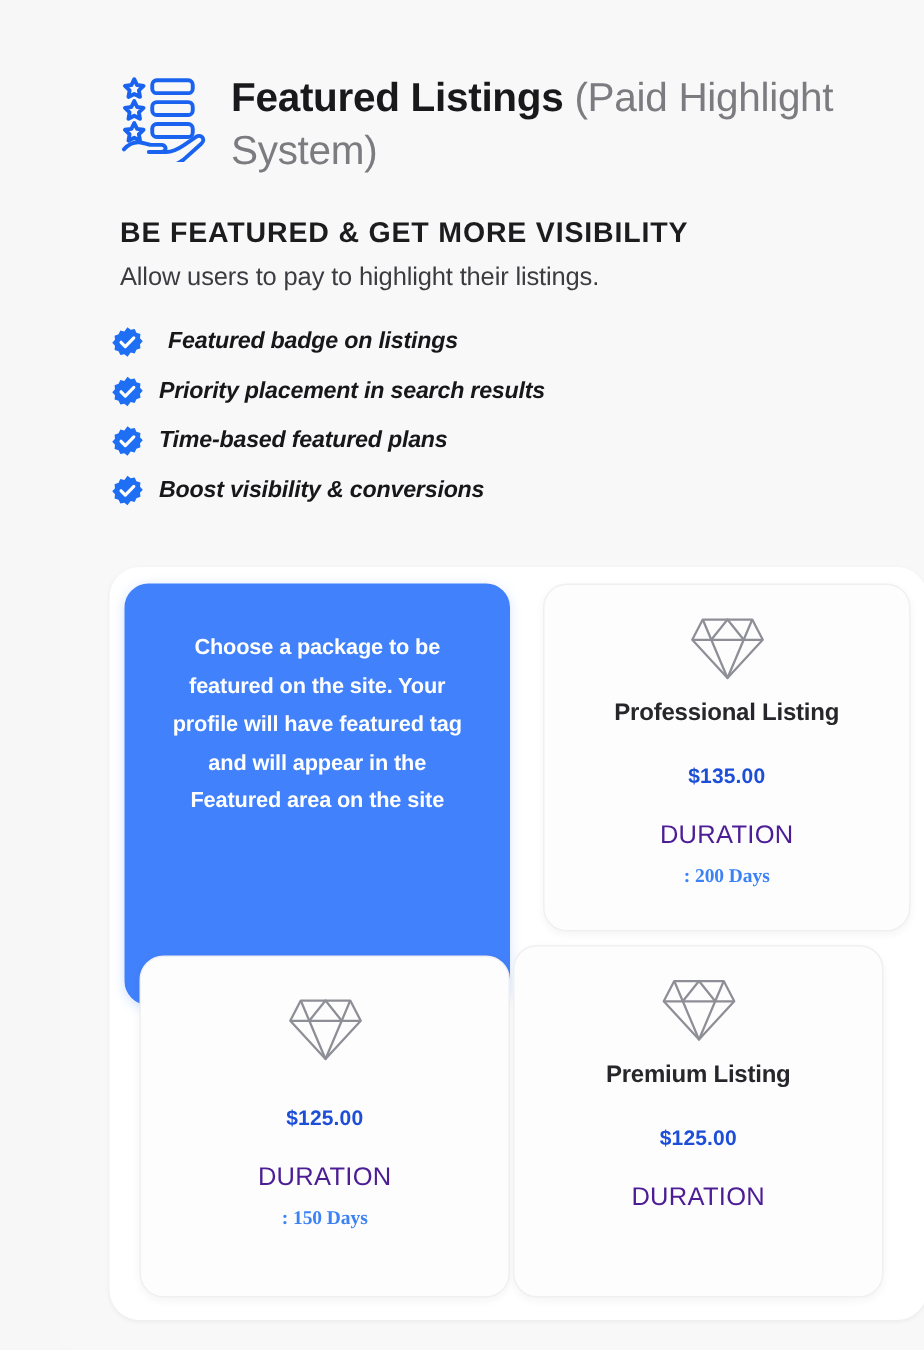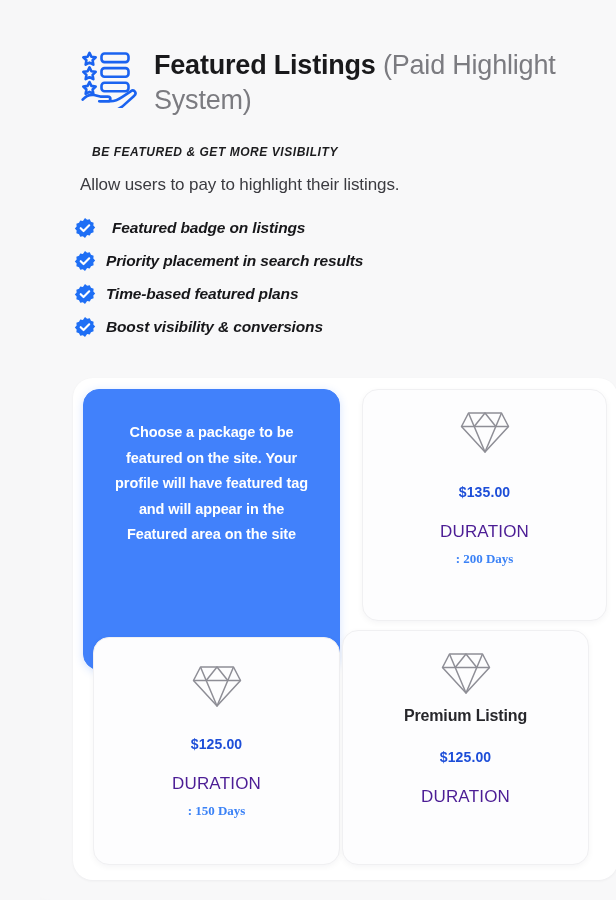--- a/index.html
+++ b/index.html
@@ -39,26 +39,25 @@
     line-height:35px;
     font-weight:600;
     color:#19191b;
     letter-spacing:-0.2px;
   }
   .title .muted { color:#7b7b80; font-weight:400; }
 
   
   .subtitle {
     position:absolute;
-    left:52px; top:145px;
-    font-size:12px;
+    left:40px; top:145px;
+    font-size:19px;
     font-weight:700;
     letter-spacing:0.55px;
     color:#1c1c1e;
-    font-style:italic;
   }
   .desc {
     position:absolute;
     left:40px; top:175px;
     font-size:17px;
     font-weight:400;
     color:#3b3b40;
     letter-spacing:-0.1px;
   }
 
@@ -236,20 +235,21 @@
 
     <div class="pkg-card card-2">
       <span class="gem" style="margin-top:18px;">
         <svg width="50" height="48" viewBox="0 0 50 48" fill="none" stroke="#8e8e96" stroke-width="1.5" stroke-linejoin="round">
           <path d="M8.5 5h33l7 13.5L25 44 1.5 18.5z"></path>
           <path d="M1.5 18.5h47"></path>
           <path d="M8.5 5l5.7 13.5L25 44l10.8-25.5L41.5 5"></path>
           <path d="M14.2 18.5L25 5l10.8 13.5"></path>
         </svg>
       </span>
+      <div class="pkg-title">Professional Listing</div>
       <div class="pkg-price" style="margin-top:24px;">$135.00</div>
       <div class="pkg-duration-label" style="margin-top:22px;">DURATION</div>
       <div class="pkg-duration-value" style="margin-top:9px;">: 200 Days</div>
     </div>
 
     <div class="pkg-card card-3 c1">
       <span class="gem">
         <svg width="50" height="48" viewBox="0 0 50 48" fill="none" stroke="#8e8e96" stroke-width="1.5" stroke-linejoin="round">
           <path d="M8.5 5h33l7 13.5L25 44 1.5 18.5z"></path>
           <path d="M1.5 18.5h47"></path>

